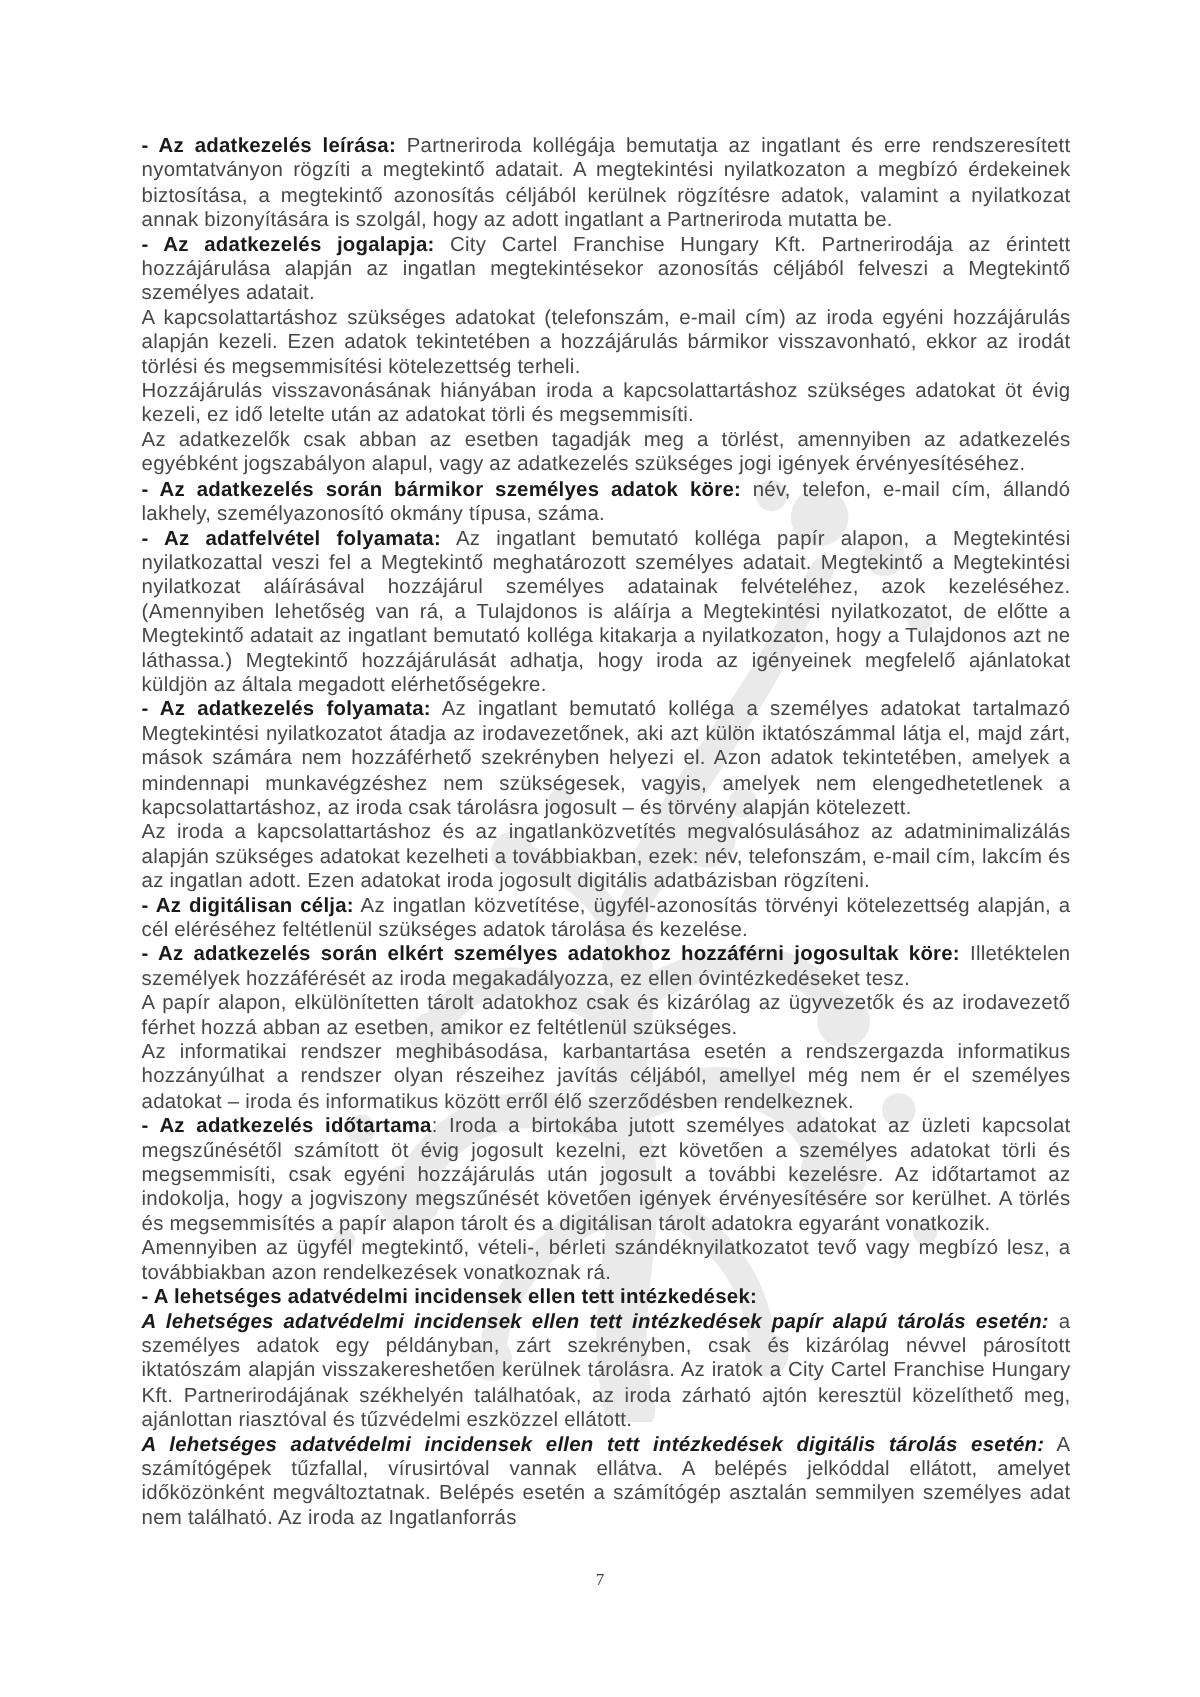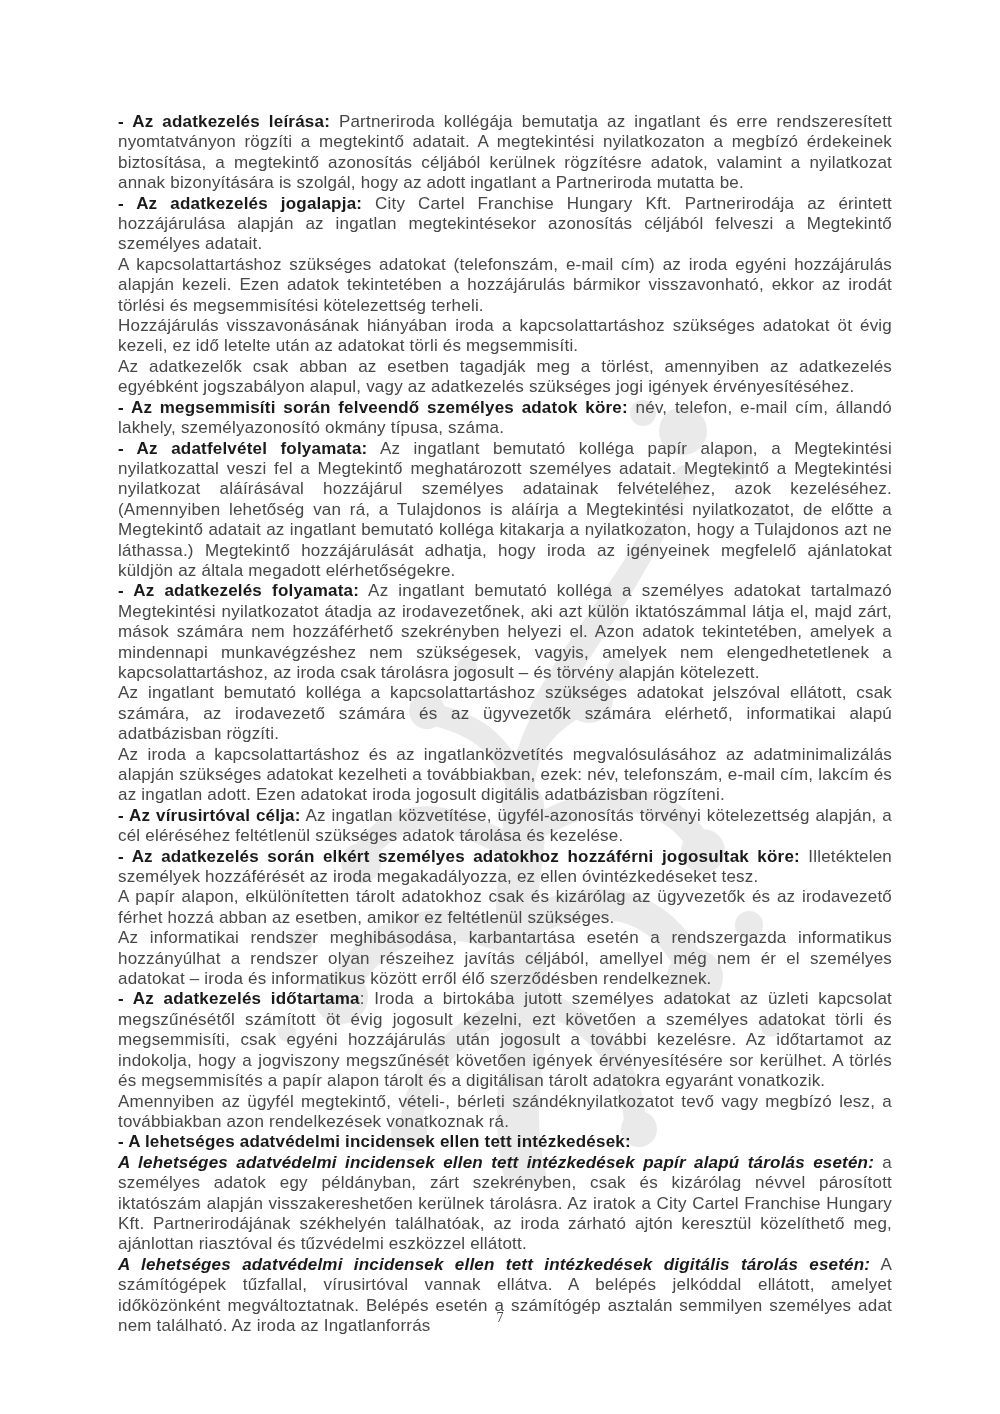--- a/index.html
+++ b/index.html
@@ -109,26 +109,25 @@
       <circle cx="552" cy="130" r="11"></circle>
     </g>
   </svg>
 
   <div class="content">
       <p class="para"><span class="lead">- Az adatkezelés leírása:</span> Partneriroda kollégája bemutatja az ingatlant és erre rendszeresített nyomtatványon rögzíti a megtekintő adatait. A megtekintési nyilatkozaton a megbízó érdekeinek biztosítása, a megtekintő azonosítás céljából kerülnek rögzítésre adatok, valamint a nyilatkozat annak bizonyítására is szolgál, hogy az adott ingatlant a Partneriroda mutatta be.</p>
       <p class="para"><span class="lead">- Az adatkezelés jogalapja:</span> City Cartel Franchise Hungary Kft. Partnerirodája az érintett hozzájárulása alapján az ingatlan megtekintésekor azonosítás céljából felveszi a Megtekintő személyes adatait.</p>
       <p class="para">A kapcsolattartáshoz szükséges adatokat (telefonszám, e-mail cím) az iroda egyéni hozzájárulás alapján kezeli. Ezen adatok tekintetében a hozzájárulás bármikor visszavonható, ekkor az irodát törlési és megsemmisítési kötelezettség terheli.</p>
       <p class="para">Hozzájárulás visszavonásának hiányában iroda a kapcsolattartáshoz szükséges adatokat öt évig kezeli, ez idő letelte után az adatokat törli és megsemmisíti.</p>
       <p class="para">Az adatkezelők csak abban az esetben tagadják meg a törlést, amennyiben az adatkezelés egyébként jogszabályon alapul, vagy az adatkezelés szükséges jogi igények érvényesítéséhez.</p>
-      <p class="para"><span class="lead">- Az megsemmisíti során felveendő személyes adatok köre:</span> név, telefon, e-mail cím, állandó lakhely, személyazonosító okmány típusa, száma.</p>
+      <p class="para"><span class="lead">- Az adatkezelés során bármikor személyes adatok köre:</span> név, telefon, e-mail cím, állandó lakhely, személyazonosító okmány típusa, száma.</p>
       <p class="para"><span class="lead">- Az adatfelvétel folyamata:</span> Az ingatlant bemutató kolléga papír alapon, a Megtekintési nyilatkozattal veszi fel a Megtekintő meghatározott személyes adatait. Megtekintő a Megtekintési nyilatkozat aláírásával hozzájárul személyes adatainak felvételéhez, azok kezeléséhez. (Amennyiben lehetőség van rá, a Tulajdonos is aláírja a Megtekintési nyilatkozatot, de előtte a Megtekintő adatait az ingatlant bemutató kolléga kitakarja a nyilatkozaton, hogy a Tulajdonos azt ne láthassa.) Megtekintő hozzájárulását adhatja, hogy iroda az igényeinek megfelelő ajánlatokat küldjön az általa megadott elérhetőségekre.</p>
       <p class="para"><span class="lead">- Az adatkezelés folyamata:</span> Az ingatlant bemutató kolléga a személyes adatokat tartalmazó Megtekintési nyilatkozatot átadja az irodavezetőnek, aki azt külön iktatószámmal látja el, majd zárt, mások számára nem hozzáférhető szekrényben helyezi el. Azon adatok tekintetében, amelyek a mindennapi munkavégzéshez nem szükségesek, vagyis, amelyek nem elengedhetetlenek a kapcsolattartáshoz, az iroda csak tárolásra jogosult – és törvény alapján kötelezett.</p>
-      <p class="para">Az ingatlant bemutató kolléga a kapcsolattartáshoz szükséges adatokat jelszóval ellátott, csak számára, az irodavezető számára és az ügyvezetők számára elérhető, informatikai alapú adatbázisban rögzíti.</p>
       <p class="para">Az iroda a kapcsolattartáshoz és az ingatlanközvetítés megvalósulásához az adatminimalizálás alapján szükséges adatokat kezelheti a továbbiakban, ezek: név, telefonszám, e-mail cím, lakcím és az ingatlan adott. Ezen adatokat iroda jogosult digitális adatbázisban rögzíteni.</p>
-      <p class="para"><span class="lead">- Az vírusirtóval célja:</span> Az ingatlan közvetítése, ügyfél-azonosítás törvényi kötelezettség alapján, a cél eléréséhez feltétlenül szükséges adatok tárolása és kezelése.</p>
+      <p class="para"><span class="lead">- Az digitálisan célja:</span> Az ingatlan közvetítése, ügyfél-azonosítás törvényi kötelezettség alapján, a cél eléréséhez feltétlenül szükséges adatok tárolása és kezelése.</p>
       <p class="para"><span class="lead">- Az adatkezelés során elkért személyes adatokhoz hozzáférni jogosultak köre:</span> Illetéktelen személyek hozzáférését az iroda megakadályozza, ez ellen óvintézkedéseket tesz.</p>
       <p class="para">A papír alapon, elkülönítetten tárolt adatokhoz csak és kizárólag az ügyvezetők és az irodavezető férhet hozzá abban az esetben, amikor ez feltétlenül szükséges.</p>
       <p class="para">Az informatikai rendszer meghibásodása, karbantartása esetén a rendszergazda informatikus hozzányúlhat a rendszer olyan részeihez javítás céljából, amellyel még nem ér el személyes adatokat – iroda és informatikus között erről élő szerződésben rendelkeznek.</p>
       <p class="para"><span class="lead">- Az adatkezelés időtartama</span>: Iroda a birtokába jutott személyes adatokat az üzleti kapcsolat megszűnésétől számított öt évig jogosult kezelni, ezt követően a személyes adatokat törli és megsemmisíti, csak egyéni hozzájárulás után jogosult a további kezelésre. Az időtartamot az indokolja, hogy a jogviszony megszűnését követően igények érvényesítésére sor kerülhet. A törlés és megsemmisítés a papír alapon tárolt és a digitálisan tárolt adatokra egyaránt vonatkozik.</p>
       <p class="para">Amennyiben az ügyfél megtekintő, vételi-, bérleti szándéknyilatkozatot tevő vagy megbízó lesz, a továbbiakban azon rendelkezések vonatkoznak rá.</p>
       <p class="para"><span class="lead">- A lehetséges adatvédelmi incidensek ellen tett intézkedések:</span></p>
       <p class="para"><span class="lead italic">A lehetséges adatvédelmi incidensek ellen tett intézkedések papír alapú tárolás esetén:</span> a személyes adatok egy példányban, zárt szekrényben, csak és kizárólag névvel párosított iktatószám alapján visszakereshetően kerülnek tárolásra. Az iratok a City Cartel Franchise Hungary Kft. Partnerirodájának székhelyén találhatóak, az iroda zárható ajtón keresztül közelíthető meg, ajánlottan riasztóval és tűzvédelmi eszközzel ellátott.</p>
       <p class="para"><span class="lead italic">A lehetséges adatvédelmi incidensek ellen tett intézkedések digitális tárolás esetén:</span> A számítógépek tűzfallal, vírusirtóval vannak ellátva. A belépés jelkóddal ellátott, amelyet időközönként megváltoztatnak. Belépés esetén a számítógép asztalán semmilyen személyes adat nem található. Az iroda az Ingatlanforrás</p>
     </div>
 

